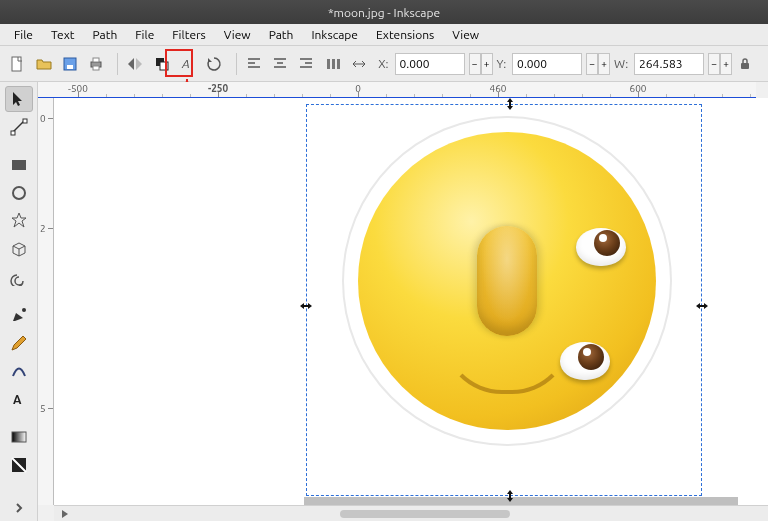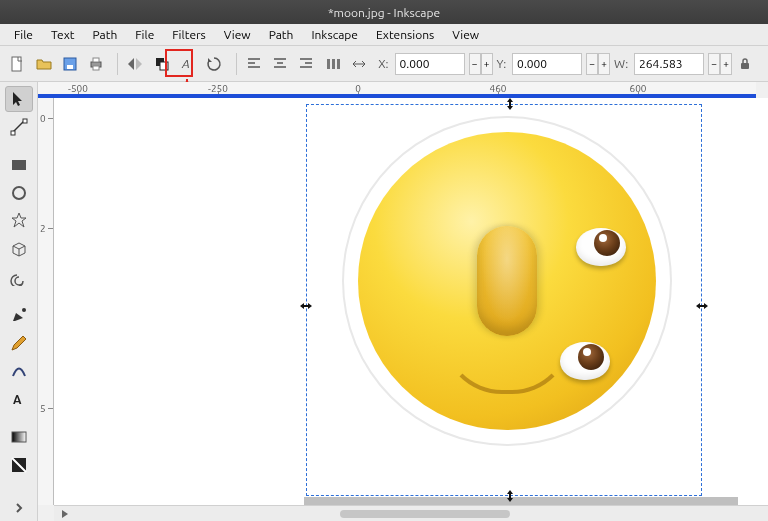--- a/index.html
+++ b/index.html
@@ -21,21 +21,21 @@
   .collar { border:2px solid #e2261f; position:absolute; top:3px; left:165px; width:28px; height:28px; pointer-events:none; }
   .arrow { position:absolute; top:33px; left:177px; pointer-events:none; }
 
   .coord { display:flex; align-items:center; gap:4px; margin-left:4px; }
   .coord label { color:#555; padding-right:2px; }
   .coord input { width:70px; height:22px; border:1px solid #c4c4c4; background:#fff; padding:0 4px; font-size:12px; text-align:left; }
   .spin { display:flex; flex-direction:row; }
   .spin button { width:12px; height:22px; border:1px solid #c4c4c4; background:#f4f4f4; font-size:10px; line-height:1; padding:0; }
 
   
-  .hruler { position:absolute; top:82px; left:38px; right:12px; height:16px; background:#f5f5f5; border-bottom:4px solid #1d4ed8; overflow:hidden; }
+  .hruler { position:absolute; top:82px; left:38px; right:12px; height:16px; background:#f5f5f5; border-bottom:1px solid #1d4ed8; overflow:hidden; }
   .hruler .ticklabel { position:absolute; top:1px; font-size:10px; color:#555; transform:translateX(-50%); }
   .hruler .tick { position:absolute; top:10px; width:1px; height:6px; background:#888; }
   .hruler .minortick { position:absolute; top:12px; width:1px; height:4px; background:#bbb; }
 
   .vruler { position:absolute; top:98px; left:38px; width:16px; bottom:16px; background:#f5f5f5; border-right:1px solid #bdbdbd; overflow:hidden; }
   .vruler .ticklabel { position:absolute; left:2px; font-size:10px; color:#555; transform:translateY(-50%) rotate(0); }
   .vruler .tick { position:absolute; left:10px; height:1px; width:6px; background:#888; }
 
   
   .rlock { position:absolute; top:82px; left:38px; width:16px; height:16px; background:#f5f5f5; border-right:1px solid #bdbdbd; border-bottom:1px solid #bdbdbd; display:flex; align-items:center; justify-content:center; }
@@ -223,21 +223,21 @@
 </div>
 
 <div class="hruler" id="hruler">
     <div class="tick" style="left: 40px;"></div>
     <div class="ticklabel" style="left: 40px;">-500</div>
     <div class="minortick" style="left: 68px;"></div>
     <div class="minortick" style="left: 96px;"></div>
     <div class="minortick" style="left: 124px;"></div>
     <div class="minortick" style="left: 152px;"></div>
     <div class="tick" style="left: 180px;"></div>
-    <div class="ticklabel" style="left: 180px;">-250</div>
+    <div class="ticklabel" style="left: 180px; font-weight: bold;">-250</div>
     <div class="minortick" style="left: 208px;"></div>
     <div class="minortick" style="left: 236px;"></div>
     <div class="minortick" style="left: 264px;"></div>
     <div class="minortick" style="left: 292px;"></div>
     <div class="tick" style="left: 320px;"></div>
     <div class="ticklabel" style="left: 320px;">0</div>
     <div class="minortick" style="left: 348px;"></div>
     <div class="minortick" style="left: 376px;"></div>
     <div class="minortick" style="left: 404px;"></div>
     <div class="minortick" style="left: 432px;"></div>

